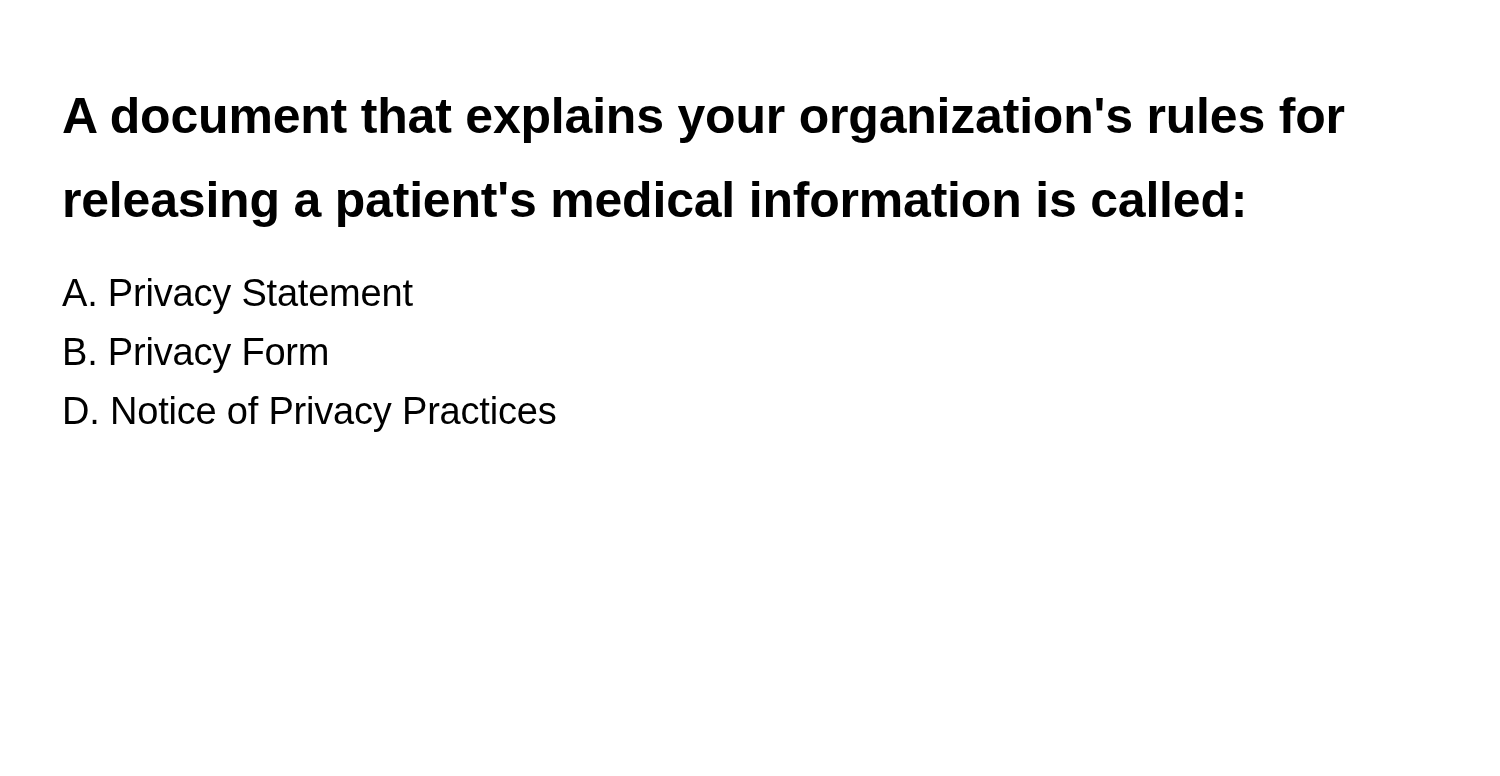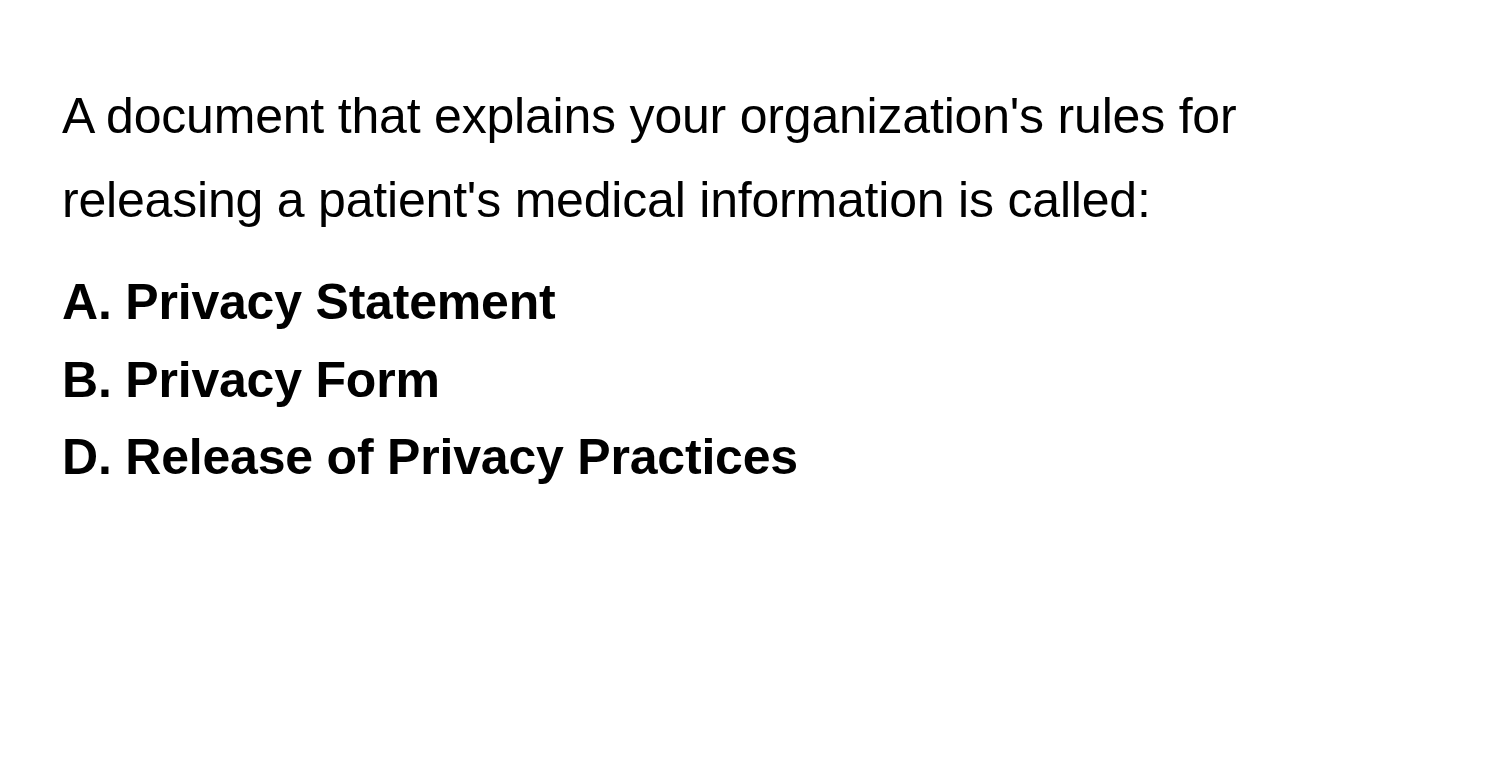--- a/index.html
+++ b/index.html
@@ -11,36 +11,36 @@
       width: 1500px;
       height: 776px;
       background: #ffffff;
       font-family: -apple-system, BlinkMacSystemFont, "Segoe UI", Helvetica, Arial, sans-serif;
       color: #000000;
       padding: 74px 62px 0 62px;
     }
     .question {
       font-size: 50px;
       line-height: 1.68;
-      font-weight: 400;
+      font-weight: 700;
       margin-bottom: 22px;
       letter-spacing: -0.2px;
     }
     .options {
       display: flex;
       flex-direction: column;
     }
     .option {
-      font-size: 50px;
+      font-size: 38px;
       line-height: 1.55;
-      font-weight: 700;
+      font-weight: 400;
       letter-spacing: -0.2px;
     }
   </style>
 </head>
 <body>
 
 <div class="question">A document that explains your organization's rules for releasing a patient's medical information is called:</div>
 <div class="options">
   <div class="option">A. Privacy Statement</div>
   <div class="option">B. Privacy Form</div>
-  <div class="option">D. Release of Privacy Practices</div>
+  <div class="option">D. Notice of Privacy Practices</div>
 </div>
 
 </body></html>

